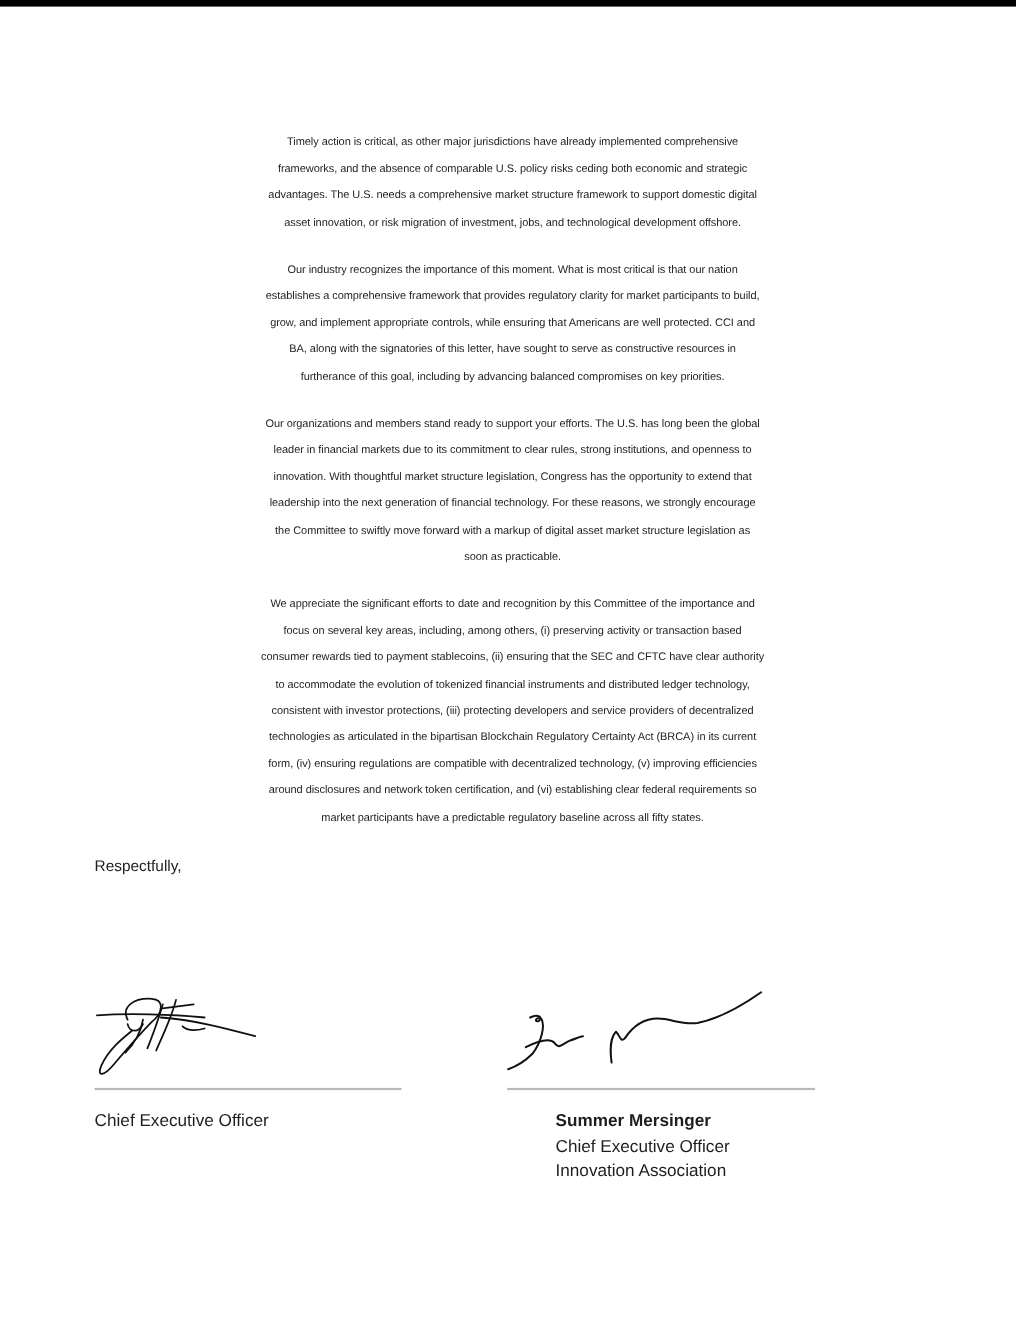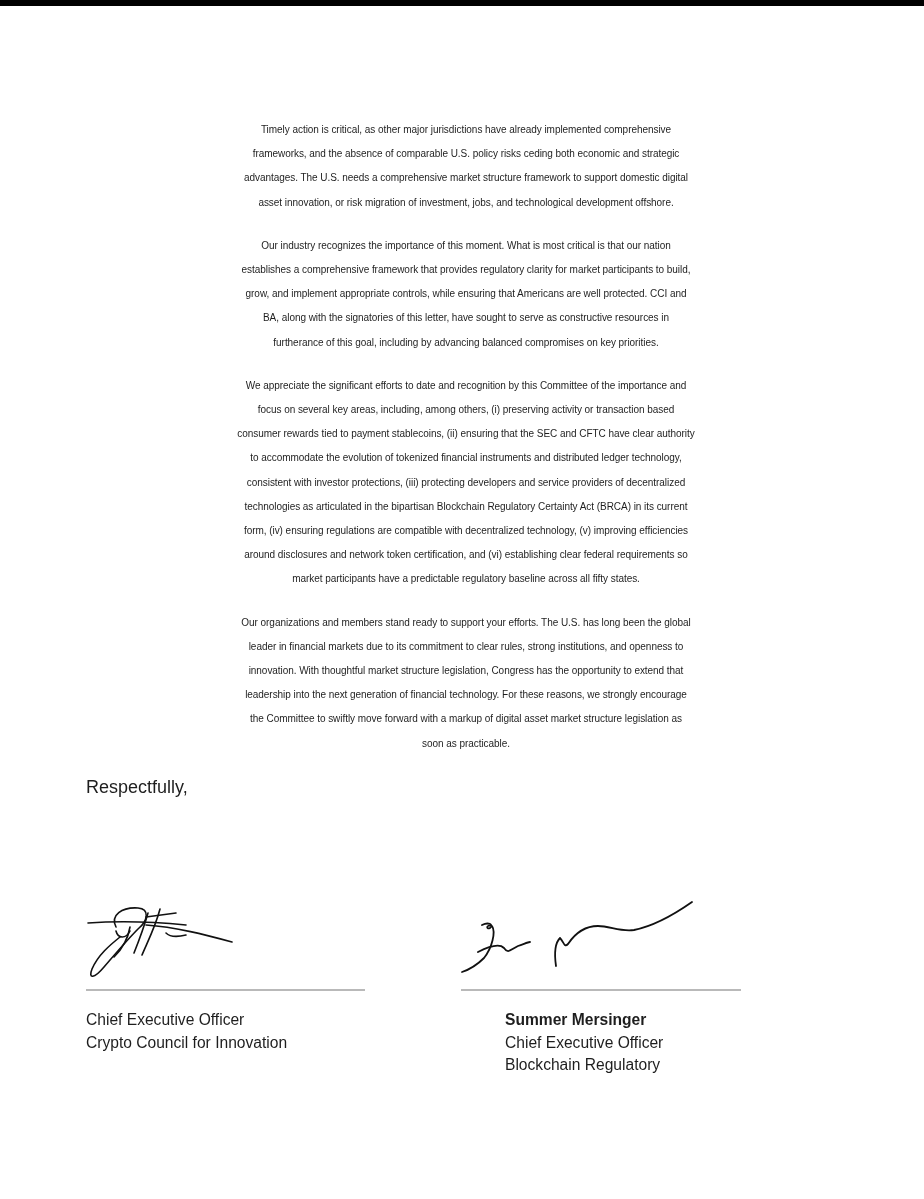--- a/index.html
+++ b/index.html
@@ -6,21 +6,21 @@
     body {
       width: 924px; height: 1199px; background: #ffffff; position: relative; overflow: hidden;
       font-family: "Liberation Sans", sans-serif; color: #1e1e1e;
     }
     .top-bar { position: absolute; left: 0; top: 0; width: 924px; height: 6px; background: #000; }
     .page { position: absolute; left: 86px; top: 106px; width: 760px; }
     .para {
       font-size: 10px; line-height: 24.2px; margin: 12px 0 19px 0;
       letter-spacing: -0.05px; word-spacing: 0px; white-space: pre-line; text-align: center;
     }
-    .closing { position: absolute; left: 86px; top: 776px; font-size: 18px; line-height: 22px; }
+    .closing { position: absolute; left: 86px; top: 776px; font-size: 14px; line-height: 22px; }
     .sig-wrap { position: absolute; }
     .sig-left { left: 86px; top: 895px; width: 160px; height: 90px; }
     .sig-right { left: 460px; top: 892px; width: 240px; height: 90px; }
     .sig-line { position: absolute; height: 1.5px; background: #b9b9b9; top: 989px; }
     .line-left { left: 86px; width: 279px; }
     .line-right { left: 461px; width: 280px; }
     .signer { position: absolute; top: 1009px; font-size: 15.6px; line-height: 22.5px; }
     .signer-left { left: 86px; }
     .signer-right { left: 461px; margin-left: 44px; }
     .signer .name { font-weight: bold; display: block; }
@@ -34,35 +34,35 @@
 <div class="page">
   <p class="para">Timely action is critical, as other major jurisdictions have already implemented comprehensive
 frameworks, and the absence of comparable U.S. policy risks ceding both economic and strategic
 advantages. The U.S. needs a comprehensive market structure framework to support domestic digital
 asset innovation, or risk migration of investment, jobs, and technological development offshore.</p>
   <p class="para">Our industry recognizes the importance of this moment. What is most critical is that our nation
 establishes a comprehensive framework that provides regulatory clarity for market participants to build,
 grow, and implement appropriate controls, while ensuring that Americans are well protected. CCI and
 BA, along with the signatories of this letter, have sought to serve as constructive resources in
 furtherance of this goal, including by advancing balanced compromises on key priorities.</p>
+  <p class="para">Our organizations and members stand ready to support your efforts. The U.S. has long been the global
+leader in financial markets due to its commitment to clear rules, strong institutions, and openness to
+innovation. With thoughtful market structure legislation, Congress has the opportunity to extend that
+leadership into the next generation of financial technology. For these reasons, we strongly encourage
+the Committee to swiftly move forward with a markup of digital asset market structure legislation as
+soon as practicable.</p>
   <p class="para">We appreciate the significant efforts to date and recognition by this Committee of the importance and
 focus on several key areas, including, among others, (i) preserving activity or transaction based
 consumer rewards tied to payment stablecoins, (ii) ensuring that the SEC and CFTC have clear authority
 to accommodate the evolution of tokenized financial instruments and distributed ledger technology,
 consistent with investor protections, (iii) protecting developers and service providers of decentralized
 technologies as articulated in the bipartisan Blockchain Regulatory Certainty Act (BRCA) in its current
 form, (iv) ensuring regulations are compatible with decentralized technology, (v) improving efficiencies
 around disclosures and network token certification, and (vi) establishing clear federal requirements so
 market participants have a predictable regulatory baseline across all fifty states.</p>
-  <p class="para">Our organizations and members stand ready to support your efforts. The U.S. has long been the global
-leader in financial markets due to its commitment to clear rules, strong institutions, and openness to
-innovation. With thoughtful market structure legislation, Congress has the opportunity to extend that
-leadership into the next generation of financial technology. For these reasons, we strongly encourage
-the Committee to swiftly move forward with a markup of digital asset market structure legislation as
-soon as practicable.</p>
 </div>
 
 <div class="closing">Respectfully,</div>
 
 <div class="sig-wrap sig-left">
   <svg width="160" height="90" viewBox="0 0 160 90">
     <g fill="none" stroke="#111" stroke-width="1.6" stroke-linecap="round" stroke-linejoin="round">
       <path d="M2 28 C30 26 70 27 100 30"></path>
       <path d="M30 32 C24 20 36 12 52 13 C64 14 62 26 52 34 C42 44 30 58 18 72 C8 84 2 84 6 74 C12 60 24 50 34 42"></path>
       <path d="M30 36 C32 44 40 44 44 36"></path>
@@ -71,30 +71,29 @@
       <path d="M74 14 C70 30 62 46 56 60"></path>
       <path d="M60 22 L90 18"></path>
       <path d="M80 38 C84 42 92 42 100 40"></path>
       <path d="M60 30 C90 32 120 40 146 47"></path>
     </g>
   </svg>
 </div>
 <div class="sig-line line-left"></div>
 <div class="signer signer-left">
   <span class="role">Chief Executive Officer</span>
-  <span class="org">Crypto Council for Innovation</span>
 </div>
 
 <div class="sig-wrap sig-right">
   <svg width="240" height="90" viewBox="0 0 240 90">
     <g fill="none" stroke="#111" stroke-width="1.8" stroke-linecap="round" stroke-linejoin="round">
       <path d="M22 33 C28 30 34 32 30 36 C26 38 26 32 32 34 C36 40 32 56 24 66 C16 74 8 78 2 80"></path>
       <path d="M18 60 C30 54 40 52 44 56 C48 62 50 58 58 54 C64 52 68 50 70 50"></path>
       <path d="M96 74 C94 60 96 50 100 46 C104 50 104 56 108 52 C116 40 126 34 138 34 C150 34 160 40 174 38 C194 34 212 24 232 10"></path>
     </g>
   </svg>
 </div>
 <div class="sig-line line-right"></div>
 <div class="signer signer-right">
   <span class="name">Summer Mersinger</span>
   <span class="role">Chief Executive Officer</span>
-  <span class="org">Blockchain Regulatory</span>
+  <span class="org">Innovation Association</span>
 </div>
 
 </body></html>

